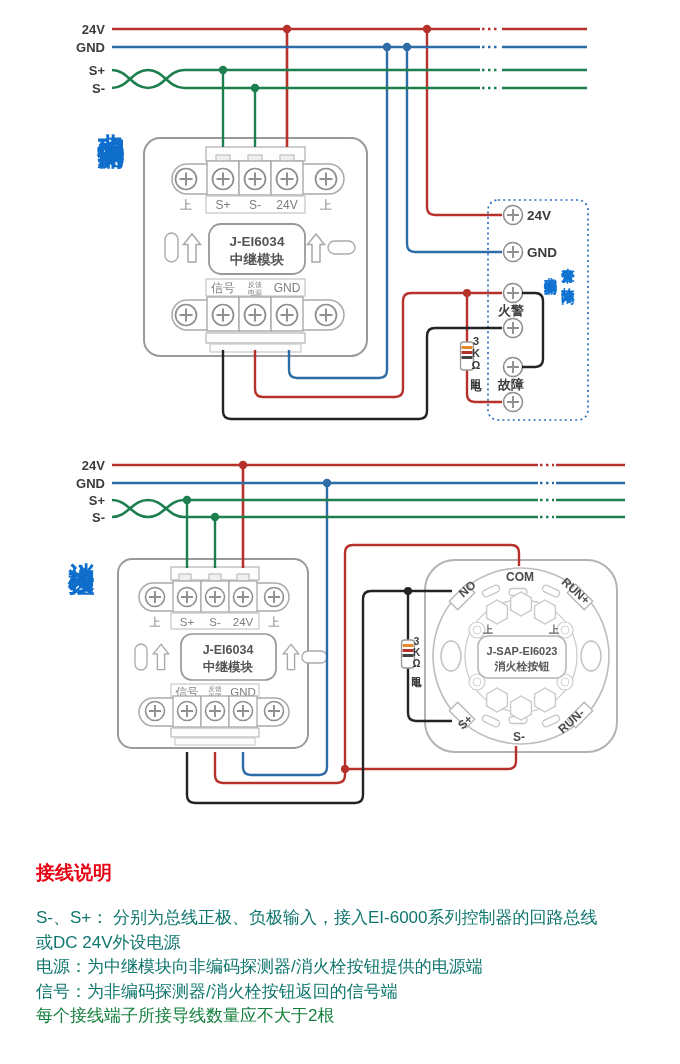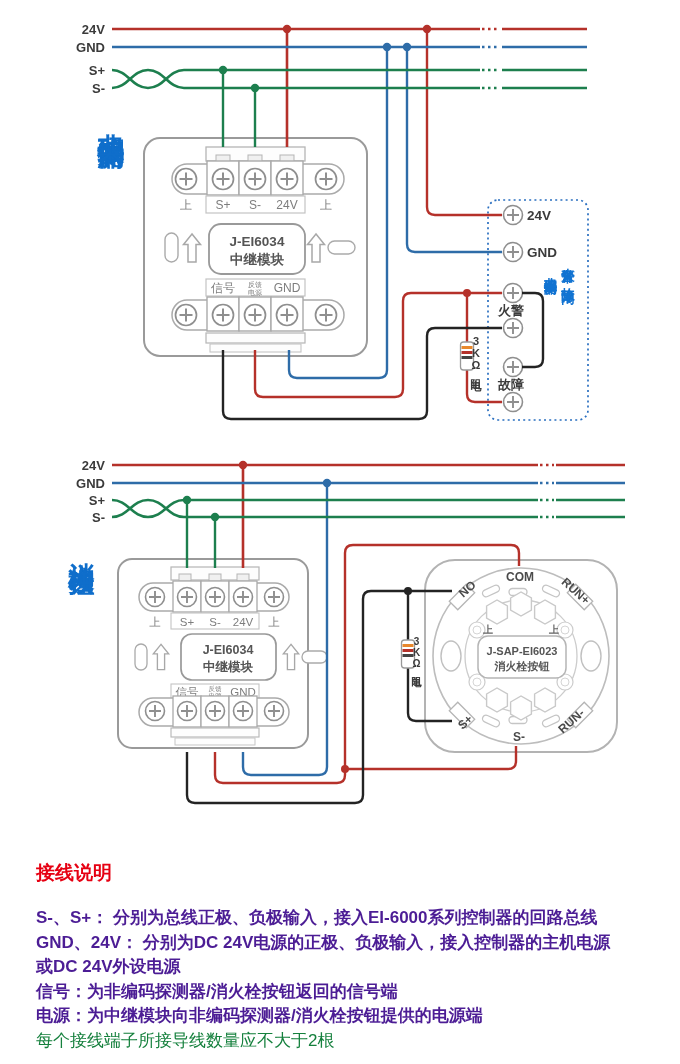--- a/index.html
+++ b/index.html
@@ -20,21 +20,21 @@
   .uplbl{font-size:10px;font-weight:700;fill:#666;}
   .v{position:absolute;writing-mode:vertical-rl;text-orientation:upright;line-height:1;}
   .sidelbl{font-size:27px;font-weight:700;color:#0f6ecb;letter-spacing:2px;}
   .sidelbl2{font-size:26px;font-weight:700;color:#0f6ecb;letter-spacing:2px;}
   .bluenote{font-size:13.5px;font-weight:700;color:#1173d2;letter-spacing:1px;}
   .bluenote2{font-size:13px;font-weight:700;color:#1173d2;letter-spacing:1px;}
   .reslbl{font-size:11px;font-weight:700;color:#3b3b3b;}
   .reslbl2{font-size:10px;font-weight:700;color:#3b3b3b;}
   .notes{position:absolute;width:628px;}
   .notes-heading{font-size:19px;font-weight:700;color:#e60012;margin-bottom:20px;}
-  .note-line{font-size:17px;color:#4c1d95;line-height:24.5px;font-weight:700;}
+  .note-line{font-size:17px;color:#0f766e;line-height:24.5px;font-weight:400;}
   .note-warning{font-size:17px;color:#15803d;line-height:24.5px;font-weight:500;}
 </style>
 </head>
 <body>
 
 <div class="stage">
 
 <svg width="680" height="830" viewBox="0 0 680 830">
   <defs>
     <g id="screwL">
@@ -342,20 +342,19 @@
 <div class="v sidelbl2" style="left:69px;top:542px;">消火栓按钮</div>
 <div class="v bluenote" style="left:561px;top:257px;">火警常开 故障常闭</div>
 <div class="v bluenote2" style="left:544px;top:267px;">非编码探测器</div>
 <div class="v reslbl" style="left:470px;top:335px;">3KΩ电阻</div>
 <div class="v reslbl2" style="left:411px;top:636px;">3KΩ电阻</div>
 
 
 <div class="notes" style="left:36px;top:860px;">
   <div class="notes-heading">接线说明</div>
   <div class="note-line">S-、S+： 分别为总线正极、负极输入，接入EI-6000系列控制器的回路总线</div>
-  <div class="note-line">GND、24V： 分别为DC 24V电源的正极、负极输入，接入控制器的主机电源</div>
   <div class="note-line">或DC 24V外设电源</div>
+  <div class="note-line">电源：为中继模块向非编码探测器/消火栓按钮提供的电源端</div>
   <div class="note-line">信号：为非编码探测器/消火栓按钮返回的信号端</div>
-  <div class="note-line">电源：为中继模块向非编码探测器/消火栓按钮提供的电源端</div>
   <div class="note-warning">每个接线端子所接导线数量应不大于2根</div>
 </div>
 
 </div>
 
 </body></html>

